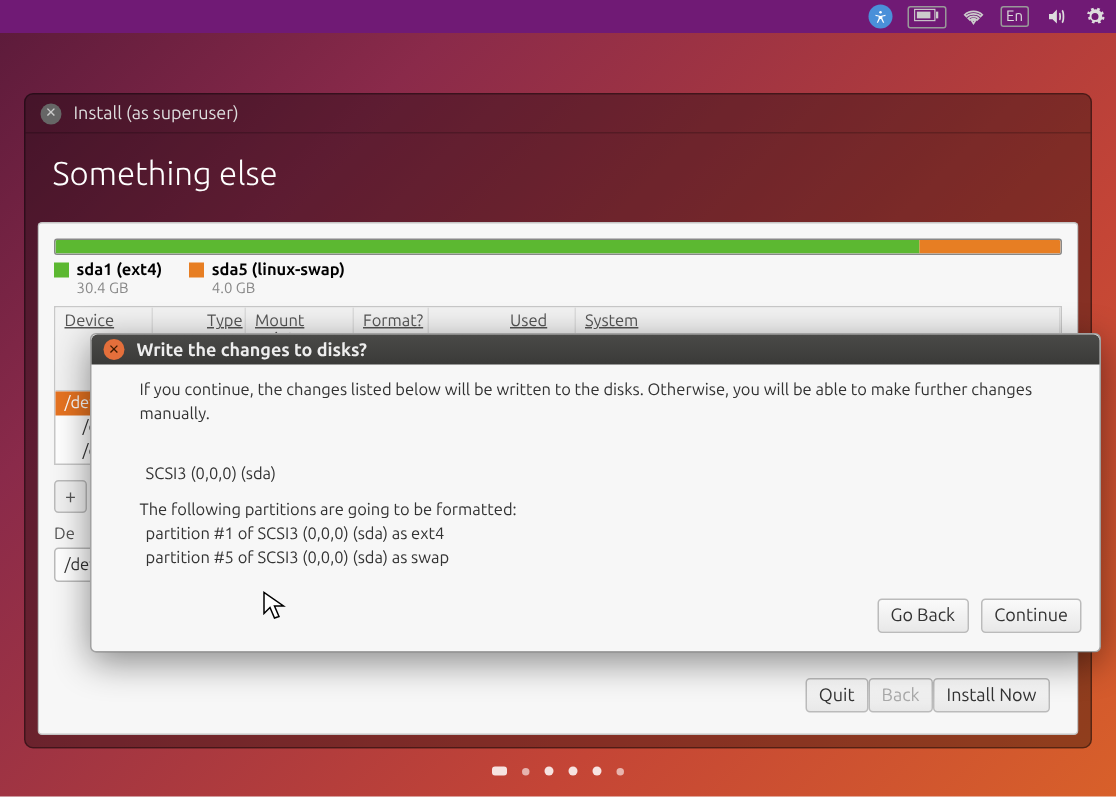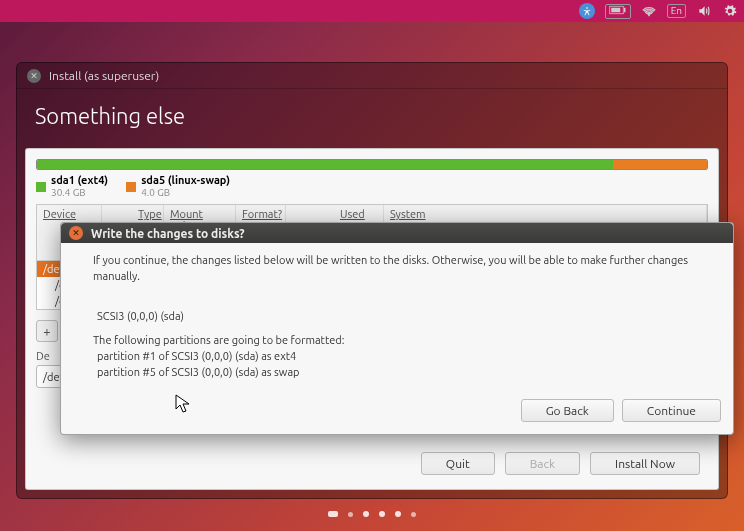--- a/index.html
+++ b/index.html
@@ -5,21 +5,21 @@
   * { box-sizing: border-box; margin: 0; padding: 0; }
   body {
     font-family: "Ubuntu", "DejaVu Sans", sans-serif;
     width: 744px; height: 531px;
     background: linear-gradient(135deg, #5a1a3a 0%, #8a2a4a 25%, #c44536 70%, #d8602a 100%);
     overflow: hidden; position: relative;
   }
   
   .menubar {
     position: absolute; top: 0; left: 0; right: 0; height: 22px;
-    background: #be185d; display: flex; align-items: center;
+    background: #701a75; display: flex; align-items: center;
     padding: 0 6px; justify-content: flex-end; gap: 10px;
     color: #ddd; font-size: 12px;
   }
   .menubar .icon { width: 16px; height: 16px; display: inline-flex; align-items: center; justify-content: center; }
   .menubar .icon svg { width: 14px; height: 14px; fill: #ddd; }
   .indicator-box { border: 1px solid #999; border-radius: 2px; padding: 0 3px; font-size: 10px; line-height: 12px; color:#ddd; }
   .access-circle { width:16px; height:16px; background:#4a90d9; border-radius:50%; display:flex; align-items:center; justify-content:center; }
   .access-circle svg { width:10px; height:10px; fill:#fff; }
   
   .installer {
@@ -48,41 +48,41 @@
     padding: 10px 10px; display:flex; flex-direction:column;
   }
   
   .disk-bar {
     height: 11px; border: 1px solid #888; border-radius: 2px; overflow: hidden;
     display: flex; margin-bottom: 4px;
   }
   .disk-bar .seg-green { background: #5cb831; }
   .disk-bar .seg-orange { background: #e77e23; }
   .legend { display: flex; gap: 18px; font-size: 11px; margin-bottom: 6px; }
-  .legend .item { display: flex; align-items: center; gap: 5px; }
+  .legend .item { display: flex; align-items: flex-start; gap: 5px; }
   .legend .swatch { width: 10px; height: 10px; margin-top: 1px; }
   .legend .sub { color: #888; font-size: 10px; }
   .sw-green { background:#5cb831; }
   .sw-orange { background:#e77e23; }
   
   .part-table { border: 1px solid #c8c8c8; background:#fff; font-size: 11px; }
   .part-table .hdr { display:flex; background:#f2f2f2; border-bottom:1px solid #d0d0d0; }
   .part-table .hdr div { padding: 3px 6px; border-right:1px solid #ddd; color:#555;text-decoration:underline; }
   .col-dev{width:65px;} .col-type{width:32px;margin-left:30px;} .col-mp{width:72px;} .col-fmt{width:50px;} .col-size{width:48px;margin-top:37px;} .col-used{width:50px;} .col-sys{flex:1;}
   .row-sda { background:#e67321; color:#fff; padding:2px 6px; }
   .row-child { padding:2px 6px 2px 18px; color:#333;}
   .btn-row { display:flex; gap:4px; margin-top:10px; }
   .sq-btn { width:22px; height:22px; border:1px solid #bbb; background:#f0f0f0; border-radius:3px; display:flex; align-items:center; justify-content:center; font-size:13px; color:#555;}
   .devlabel { font-size:11px; color:#555; margin-top:8px; }
   .devselect { margin-top:3px; border:1px solid #bbb; background:#fff; border-radius:3px; padding:4px 6px; font-size:11px; color:#333; display:flex; justify-content:space-between; align-items:center;}
   .bottom-buttons {
-    position:absolute; right:18px; bottom:14px; display:flex; gap:10px;align-items:flex-end;
+    position:absolute; right:18px; bottom:14px; display:flex; align-items:flex-end;
   }
   .ubtn {
-    padding: 4px 24px; font-size: 12px; border:1px solid #bbb;
+    padding: 4px 8px; font-size: 12px; border:1px solid #bbb;
     background: linear-gradient(#fafafa,#e8e8e8); border-radius:3px; color:#333;
   }
   .ubtn.disabled { color:#aaa; }
   .dots {
     position:absolute; left:0; right:0; bottom:10px; height:14px;
     display:flex; gap:10px; align-items:center; justify-content:center;
     z-index: 5;
   }
   .dot { width:6px; height:6px; border-radius:50%; background: rgba(255,255,255,0.85); }
   .dot.small{ width:5px; height:5px; opacity:.7;}

